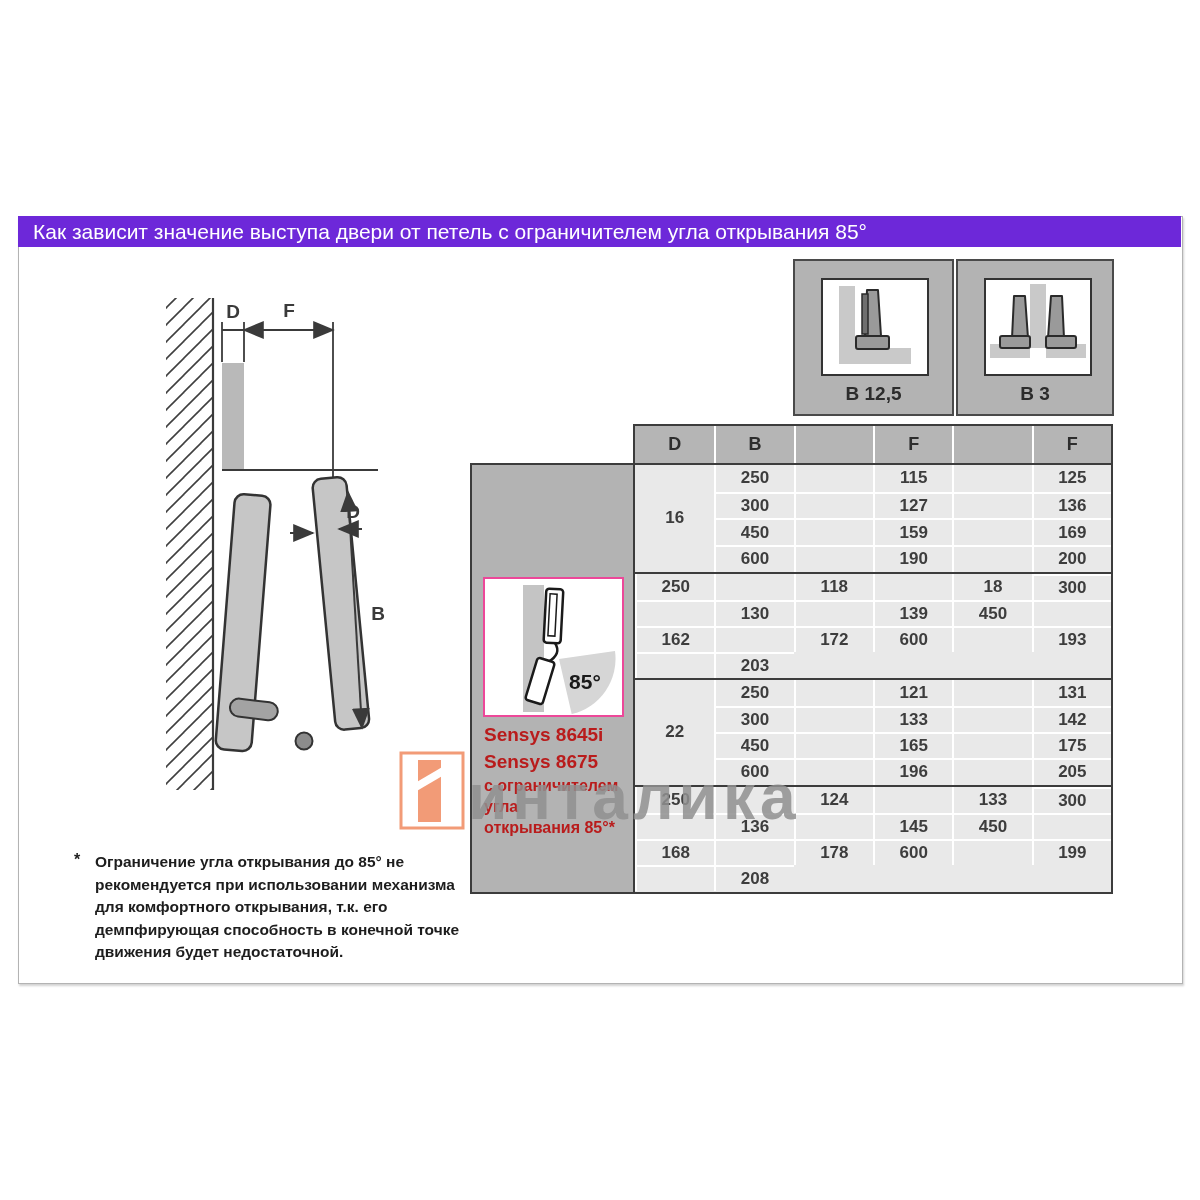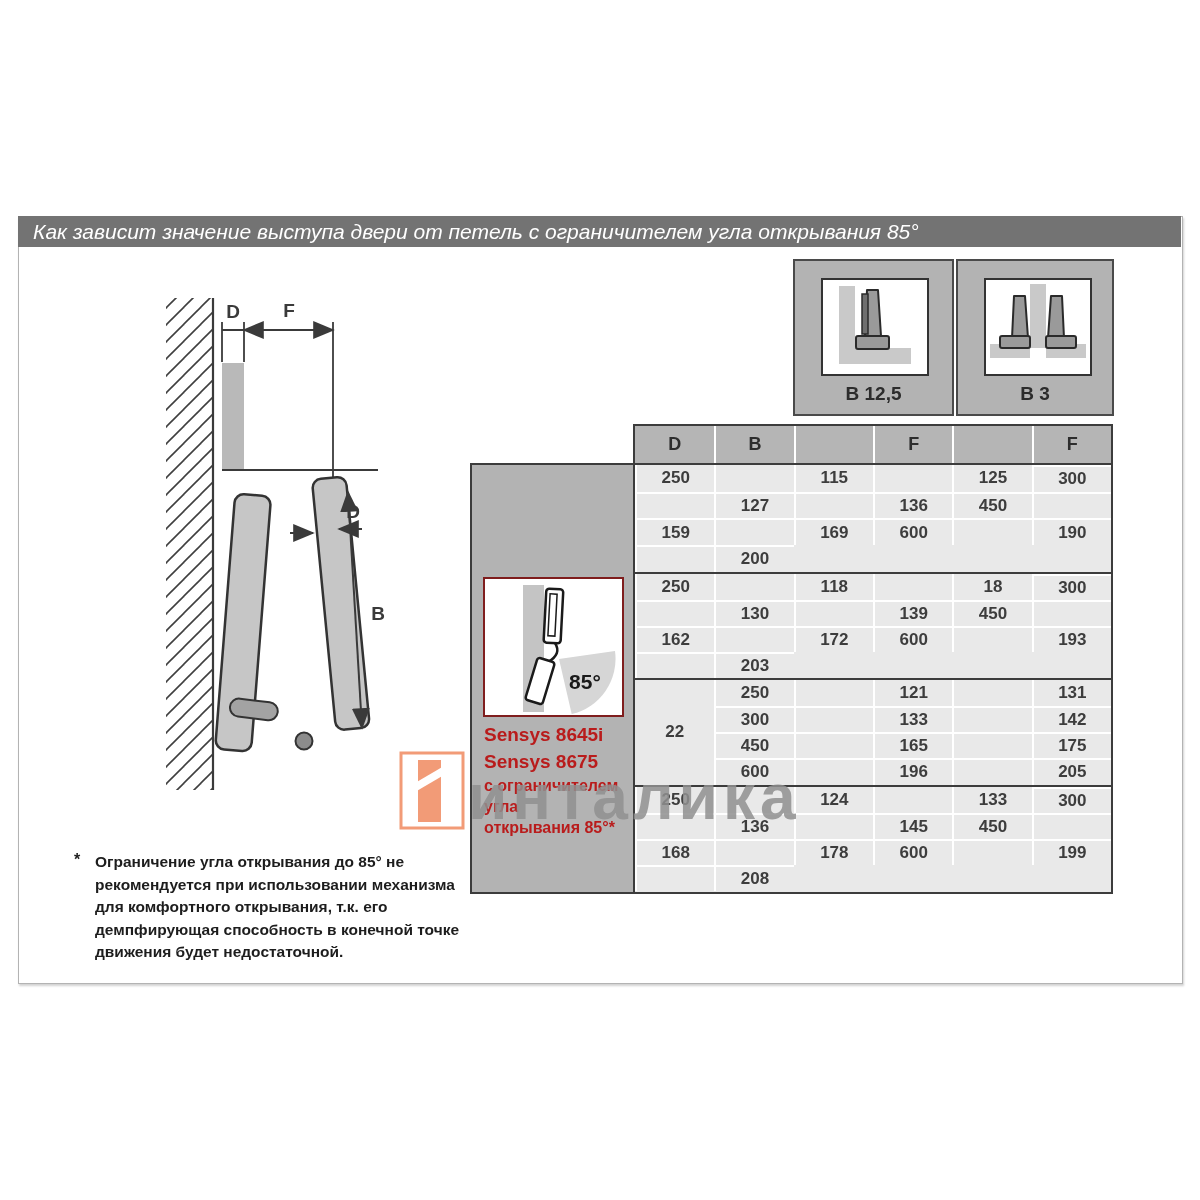--- a/index.html
+++ b/index.html
@@ -2,23 +2,23 @@
 <html><head>
 <meta charset="utf-8">
 <style>
   html,body{margin:0;padding:0;background:#fff;}
   body{width:1200px;height:1200px;position:relative;overflow:hidden;
        font-family:"Liberation Sans",sans-serif;-webkit-font-smoothing:antialiased;}
   .abs{position:absolute;}
   
   .frame{left:18px;top:216px;width:1163px;height:766px;border:1px solid #b3b3b3;
          box-shadow:1px 2px 2px rgba(0,0,0,.18);background:#fff;}
-  .titlebar{left:18px;top:216px;width:1163px;height:31px;background:#737373;
+  .titlebar{left:18px;top:216px;width:1163px;height:31px;background:#6d28d9;
             color:#fff;font-size:21px;line-height:31px;padding-left:15px;
-            box-sizing:border-box;white-space:nowrap;font-style:italic;}
+            box-sizing:border-box;white-space:nowrap;}
   
   .legendbox{background:#b3b3b3;border:2px solid #4a4a4a;box-sizing:border-box;padding-left:19px;}
   .legendbox .inner{position:absolute;left:26px;top:17px;width:108px;height:98px;
                     background:#fff;border:2px solid #333;box-sizing:border-box;}
   .legendbox .lbl{position:absolute;left:0;bottom:9px;width:100%;text-align:center;
                   font-weight:700;font-size:19px;color:#2c2c2c;}
   
   .thead{left:633px;top:424px;width:480px;height:41px;border:2.5px solid #3c3c3c;
          background:#b5b5b5;box-sizing:border-box;display:grid;
          grid-template-columns:repeat(6,1fr);}
@@ -33,21 +33,21 @@
   .tgroup + .tgroup{border-top:2.5px solid #3c3c3c;}
   .c{display:flex;align-items:center;justify-content:center;background:#e9e9e9;
      font-weight:700;font-size:17px;color:#3d3d3d;border-left:2px solid #fff;
      border-top:2px solid #fff;box-sizing:border-box;}
   .dcell{grid-row:1 / span 4;border-left:none;border-top:none;}
   .r1{border-top:none;}
   
   .sidebar{left:470px;top:463px;width:163px;height:431px;background:#b3b3b3;
            border:2.5px solid #3c3c3c;border-right:none;box-sizing:border-box;}
   .anglebox{left:483px;top:577px;width:141px;height:140px;background:#fff;
-            border:2px solid #7f1d1d;box-sizing:border-box;}
+            border:2px solid #ec4899;box-sizing:border-box;}
   .product{left:484px;top:721px;width:148px;color:#b91c1c;}
   .product .big{font-weight:700;font-size:19px;line-height:27px;}
   .product .small{font-weight:700;font-size:16px;line-height:21px;}
   
   .footmark{left:74px;top:851px;font-weight:700;font-size:16px;color:#1d1d1d;}
   .foottext{left:95px;top:851px;width:372px;font-weight:700;font-size:15.5px;
             line-height:22.5px;color:#1d1d1d;}
   
   .wm-text{left:468px;top:760px;font-size:64px;font-weight:700;letter-spacing:5px;
            color:rgba(143,143,143,.85);z-index:50;}
@@ -139,20 +139,21 @@
   <div class="h">B</div>
   <div class="h"></div>
   <div class="h">F</div>
   <div class="h"></div>
   <div class="h">F</div>
 </div>
 
 <div class="abs tbody">
 
   <div class="tgroup">
+    <div class="c dcell">16</div>
     <div class="c r1">250</div>
     <div class="c r1"></div>
     <div class="c r1">115</div>
     <div class="c r1"></div>
     <div class="c r1">125</div>
     <div class="c">300</div>
     <div class="c"></div>
     <div class="c">127</div>
     <div class="c"></div>
     <div class="c">136</div>

